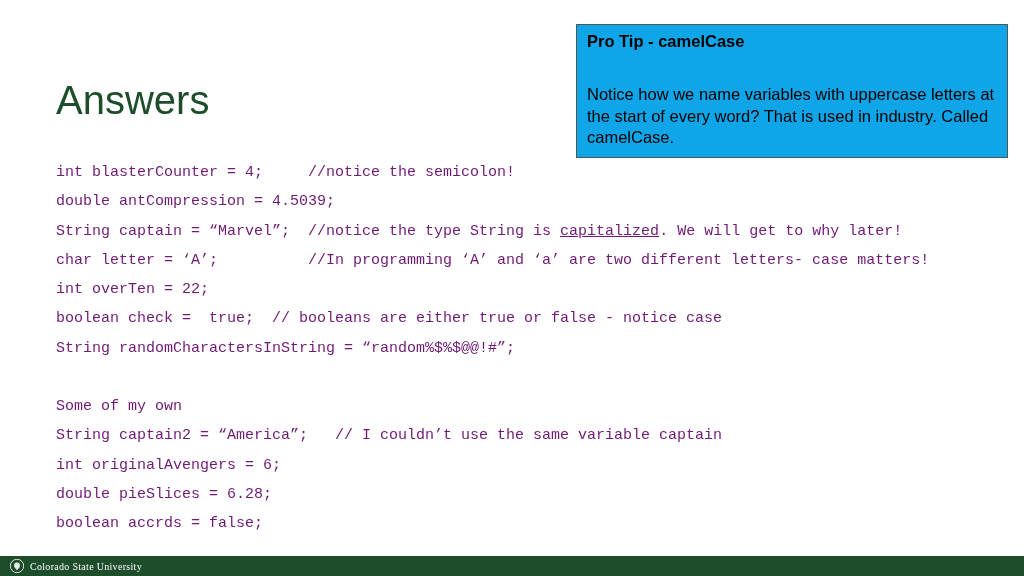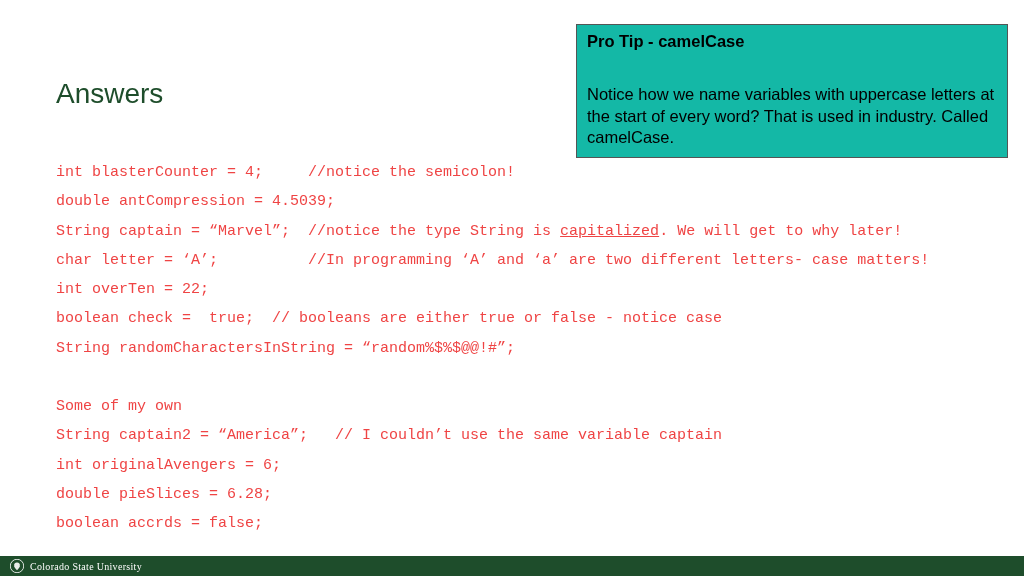--- a/index.html
+++ b/index.html
@@ -4,32 +4,32 @@
   <style>
     * { margin: 0; padding: 0; box-sizing: border-box; }
     html, body { width: 1024px; height: 576px; overflow: hidden; background: #fff; font-family: Arial, sans-serif; }
     
     .slide { position: relative; width: 1024px; height: 576px; }
     
     .title {
       position: absolute;
       left: 56px;
       top: 78px;
-      font-size: 28px;
+      font-size: 40px;
       font-weight: 400;
       color: #1e4d2b;
       font-family: Arial, sans-serif;
     }
     
     .tip-box {
       position: absolute;
       top: 24px;
       right: 16px;
       width: 432px;
-      background: #14b8a6;
+      background: #0ea5e9;
       border: 1px solid #555;
       padding: 6px 10px 8px 10px;
     }
     .tip-title {
       font-weight: bold;
       font-size: 16.5px;
       color: #000;
       line-height: 1.3;
     }
     .tip-body {
@@ -39,21 +39,21 @@
       margin-top: 32px;
     }
     
     .code-block {
       position: absolute;
       left: 56px;
       top: 158px;
       width: 940px;
       font-family: 'Courier New', Courier, monospace;
       font-size: 15px;
-      color: #ef4444;
+      color: #701a75;
       line-height: 1.95;
       white-space: pre;
     }
     .underline { text-decoration: underline; }
     
     .footer {
       position: absolute;
       bottom: 0;
       left: 0;
       width: 100%;

